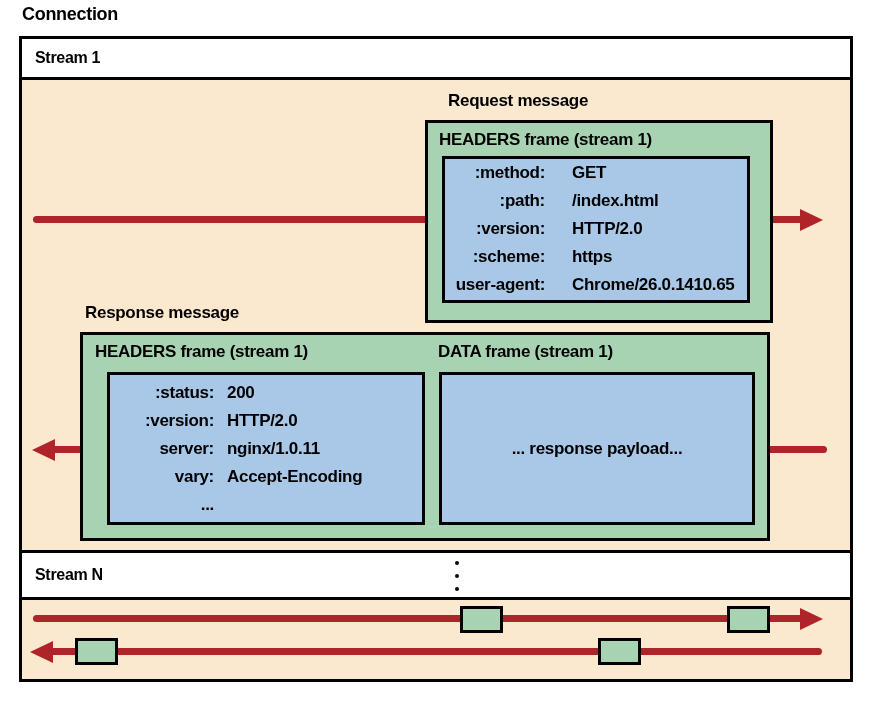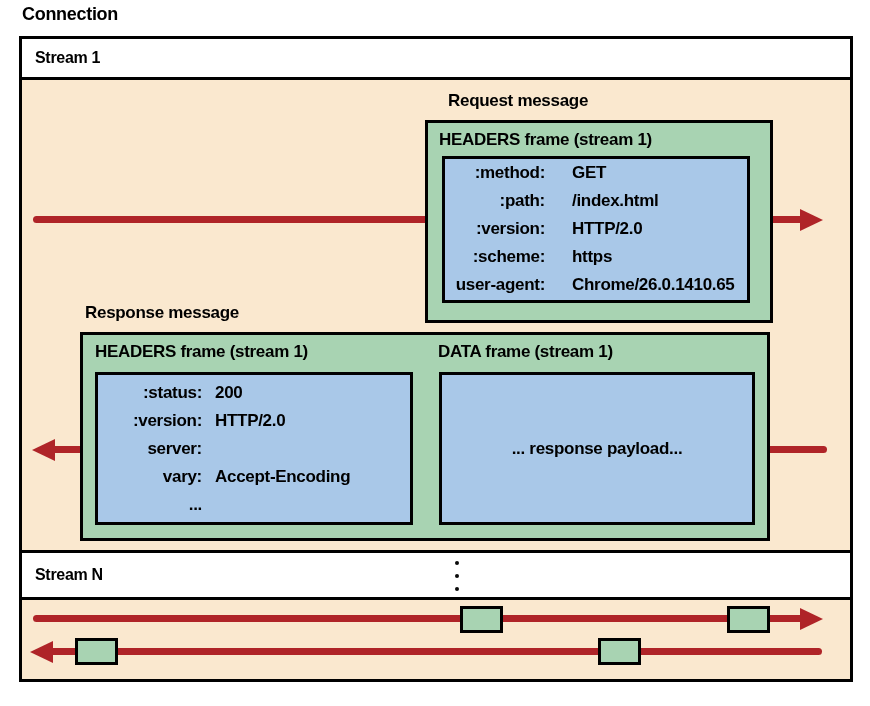--- a/index.html
+++ b/index.html
@@ -104,32 +104,33 @@
       </div>
 
       <div class="lbl" style="left:63px;top:223px;">Response message</div>
 
       <div class="tri tri-l" style="left:10px;top:359px;"></div>
       <div class="hline" style="left:31px;top:366px;width:28px;"></div>
       <div class="hline cap-r" style="left:745px;top:366px;width:60px;"></div>
 
       <div class="frame" style="left:58px;top:252px;width:690px;height:209px;">
         <div class="frame-title" style="left:12px;top:6px;">HEADERS frame (stream 1)</div>
-        <div class="bluebox" style="left:12px;top:37px;width:318px;height:153px;">
+        <div class="bluebox" style="left:24px;top:37px;width:318px;height:153px;">
           <div class="kv kv-resp">
             <div class="kv-row">
               <span class="k">:status:</span>
               <span class="v">200</span>
             </div>
             <div class="kv-row">
               <span class="k">:version:</span>
               <span class="v">HTTP/2.0</span>
             </div>
             <div class="kv-row">
               <span class="k">server:</span>
+              <span class="v">nginx/1.0.11</span>
             </div>
             <div class="kv-row">
               <span class="k">vary:</span>
               <span class="v">Accept-Encoding</span>
             </div>
             <div class="kv-row">
               <span class="k">...</span>
               <span class="v"></span>
             </div>
           </div>

